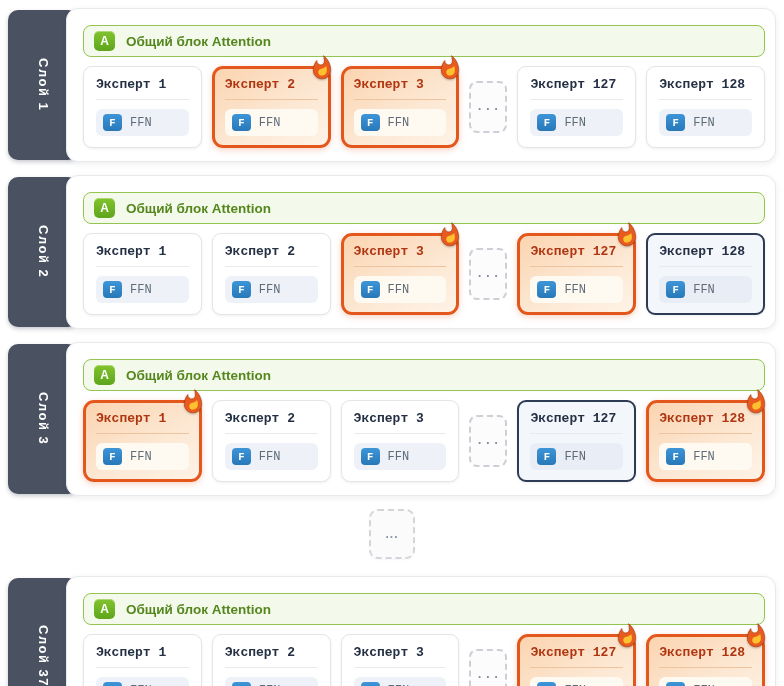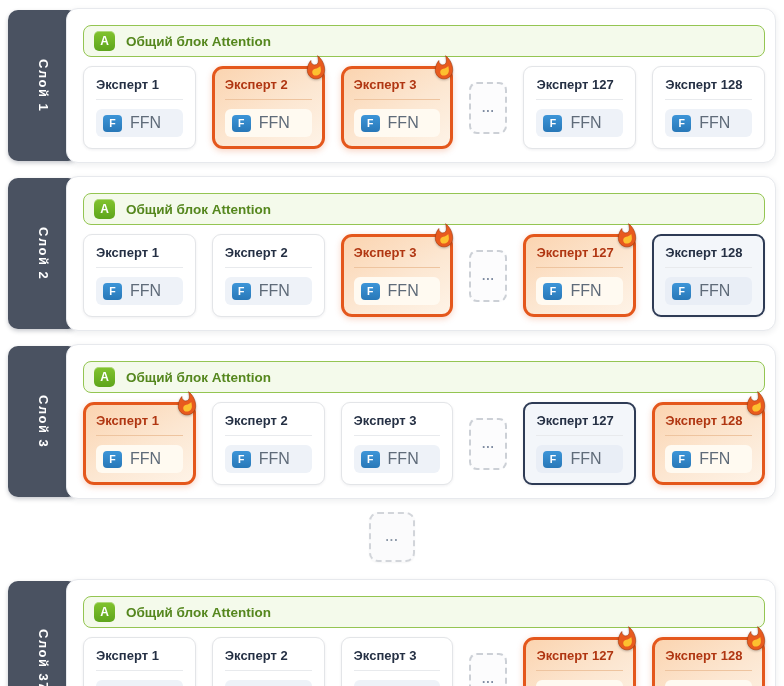--- a/index.html
+++ b/index.html
@@ -42,21 +42,21 @@
     width: 21px; height: 20px; border-radius: 5px;
     background: linear-gradient(180deg, #82c42e, #5ea51c);
     color: #fff; font-weight: 700; font-size: 12px;
     display: flex; align-items: center; justify-content: center;
     box-shadow: inset 0 1px 0 rgba(255,255,255,.35);
     flex: 0 0 auto;
   }
   .attention-text { color: #55871e; font-weight: 700; font-size: 13.5px; text-align: right; }
 
   
-  .experts { display: flex; gap: 16px; align-items: stretch; }
+  .experts { display: flex; gap: 10px; align-items: stretch; font-family: Liberation Mono, monospace; }
   .card {
     position: relative; flex: 1 1 0; min-width: 0;
     background: #ffffff; border: 1px solid #e3e5e8; border-radius: 9px;
     padding: 10px 12px 11px;
     box-shadow: 0 1px 3px rgba(25,35,55,.07);
   }
   .card-title {
     font-size: 13px; font-weight: 700; color: #253044;
     padding-bottom: 7px; border-bottom: 1px solid #e8eaed; margin-bottom: 9px;
     white-space: nowrap; overflow: hidden;
@@ -65,21 +65,21 @@
     display: flex; align-items: center; gap: 8px;
     background: #eef2f8; border-radius: 6px; padding: 5px 7px;
   }
   .f-badge {
     width: 19px; height: 17px; border-radius: 4px;
     background: linear-gradient(180deg, #3d95d8, #2878b8);
     color: #fff; font-weight: 700; font-size: 10.5px;
     display: flex; align-items: center; justify-content: center;
     flex: 0 0 auto;
   }
-  .ffn-text { font-size: 16px; color: #5f6b79; }
+  .ffn-text { font-size: 12px; color: #5f6b79; }
 
   
   .card--active {
     border: 3px solid #e4571c; border-radius: 11px;
     padding: 8px 10px 9px;
     background: linear-gradient(150deg, #fbd4b0 0%, #fce7d2 55%, #fef3e7 100%);
     box-shadow: 0 2px 6px rgba(228,87,28,.25);
   }
   .card--active .card-title { color: #b03612; border-bottom-color: #eec49f; }
   .card--active .ffn-pill { background: #fffaf1; }

